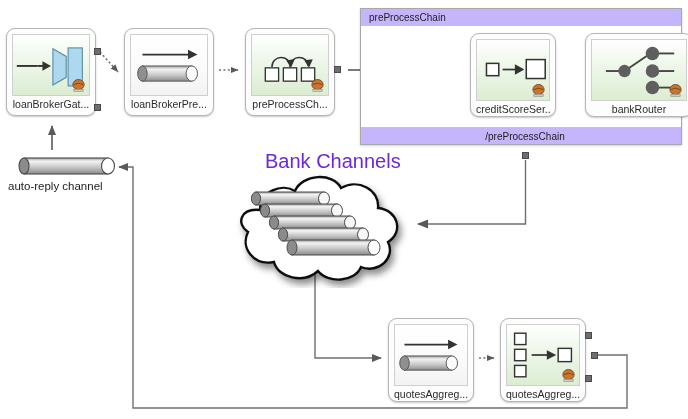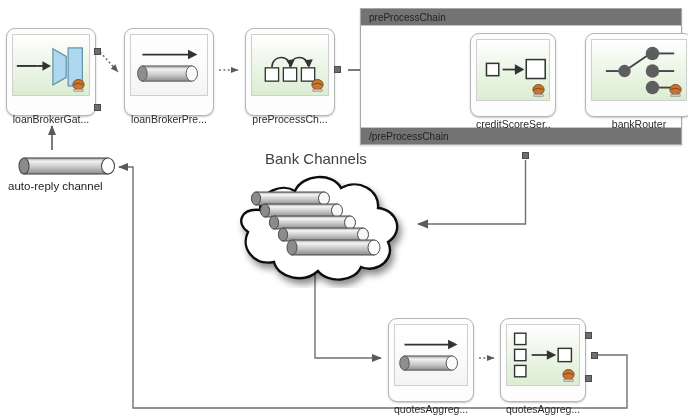--- a/index.html
+++ b/index.html
@@ -36,21 +36,21 @@
     border: 1px solid #cfcfcf;
     overflow: hidden;
   }
   .node.green .icon-area {
     background: linear-gradient(180deg, #ffffff 0%, #f2f9ef 32%, #dcedd2 100%);
   }
   .node.plain .icon-area {
     background: linear-gradient(180deg, #ffffff 0%, #fafafa 60%, #f3f3f3 100%);
   }
   .node .label {
-    margin-top: 17px;
+    margin-top: 2px;
     text-align: center;
     font-size: 10.5px;
     color: #2b2b2b;
     line-height: 13px;
     white-space: nowrap;
     overflow: hidden;
   }
   
   .bean {
     position: absolute;
@@ -62,44 +62,45 @@
   
   .group {
     position: absolute;
     box-sizing: border-box;
     background: #ffffff;
     border: 1px solid #a8a8a8;
     box-shadow: 0 1px 2px rgba(0,0,0,.18);
   }
   .group-head, .group-foot {
     box-sizing: border-box;
-    background: #737373;
+    background: #c4b5fd;
     border-bottom: 1px solid #c4c4c4;
     font-size: 10px;
     color: #222;
     padding: 2px 0 2px 8px;
     height: 17px;
     line-height: 13px;
   }
   .group-foot {
     border-bottom: none;
     border-top: 1px solid #c4c4c4;
+    text-align: center;
   }
   .group-body {
     position: relative;
     height: calc(100% - 34px);
   }
   
   .cloud-wrap {
     position: absolute;
   }
   .cloud-title {
     position: absolute;
-    font-size: 15px;
-    color: #404040;
+    font-size: 20px;
+    color: #6d28d9;
     white-space: nowrap;
   }
   
   .chan {
     position: absolute;
   }
   .chan-cap {
     position: absolute;
     font-size: 11.5px;
     color: #1d1d1d;

